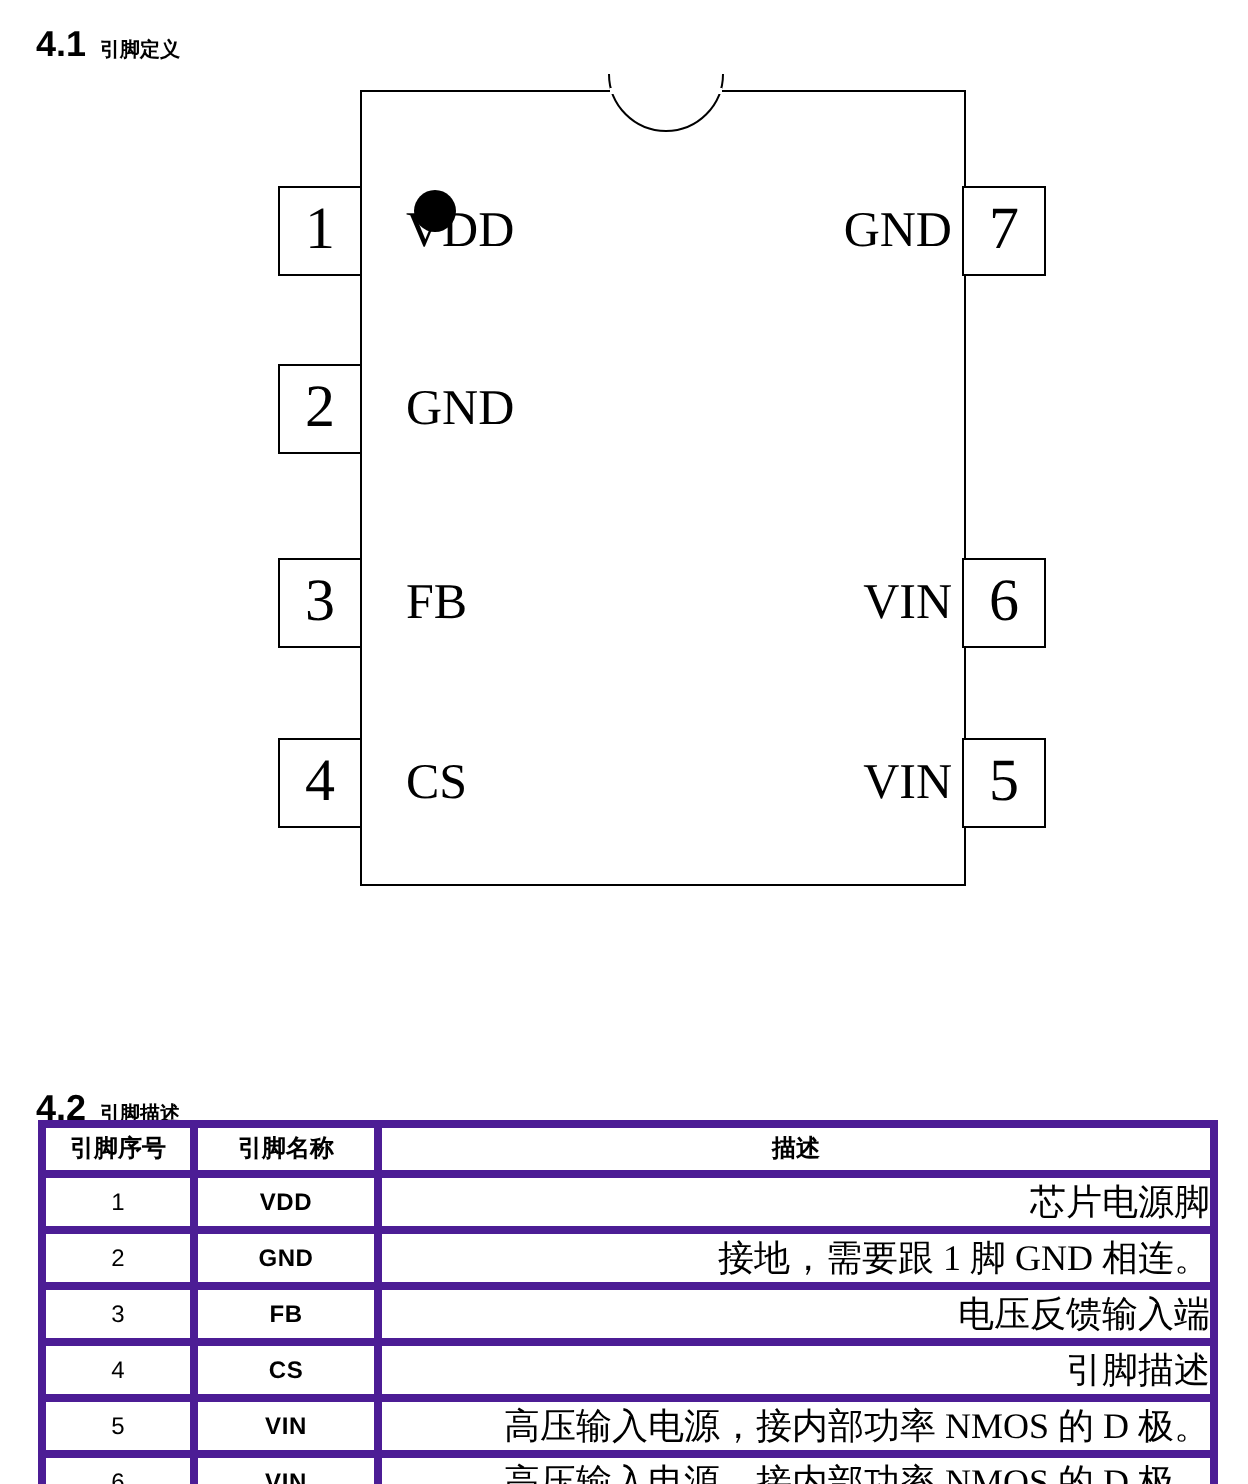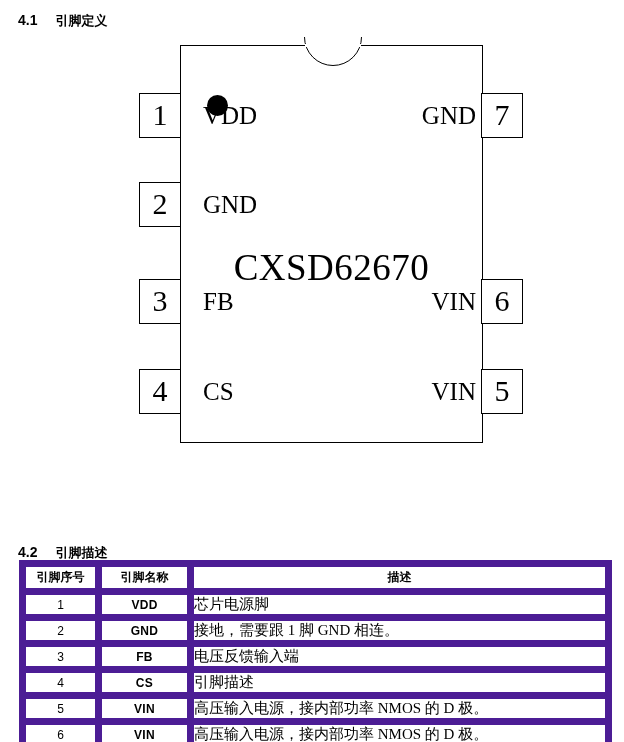--- a/index.html
+++ b/index.html
@@ -19,25 +19,25 @@
   
   .section-heading {
     position: absolute;
     font-family: "Liberation Sans", sans-serif;
     font-weight: bold;
     font-size: 13.5px;
     letter-spacing: 0px;
     white-space: nowrap;
   }
   .section-heading .sec-num {
-    font-size: 14px;
+    font-size: 18px;
   }
   .section-heading .sec-title {
-    margin-left: 18px;
-    font-size: 13px;
+    margin-left: 7px;
+    font-size: 10px;
   }
   #heading-41 { left: 18px; top: 12px; }
   #heading-42 { left: 18px; top: 544px; }
 
   
   #pinout-figure {
     position: absolute;
     left: 0;
     top: 36px;
     width: 624px;
@@ -172,21 +172,21 @@
     top: 560px;
     width: 586px;
   }
   table#pin-table {
     border-collapse: collapse;
     width: 586px;
     table-layout: fixed;
   }
   table#pin-table th,
   table#pin-table td {
-    border: 7px solid #4c1d95;
+    border: 4px solid #4c1d95;
     padding: 0;
     height: 19px;
     vertical-align: middle;
   }
   table#pin-table thead th {
     font-family: "Liberation Sans", sans-serif;
     font-weight: bold;
     font-size: 12px;
     text-align: center;
     height: 21px;
@@ -196,45 +196,44 @@
   .col-desc { width: 418px; }
 
   td.cell-no,
   td.cell-name {
     text-align: center;
     font-family: "Liberation Sans", sans-serif;
     font-size: 12px;
   }
   td.cell-name { font-weight: bold; letter-spacing: 0.3px; }
   td.cell-desc {
-    text-align: left;
+    text-align: right;
     padding-left: 6px;
     font-family: "Liberation Serif", serif;
-    font-size: 15px;
+    font-size: 18px;
   }
 </style>
 </head>
 <body>
 
 <div class="section-heading" id="heading-41">
   <span class="sec-num">4.1</span><span class="sec-title">引脚定义</span>
 </div>
 
 <div id="pinout-figure">
 
   <div id="chip-body"></div>
 
   <div id="chip-notch">
     <div class="notch-arc"></div>
   </div>
   <div id="notch-cover"></div>
 
   <div id="polarity-dot"></div>
 
-  <div id="part-number">CXSD62670</div>
 
   <div class="pin-box left" id="pin-box-1">1</div>
   <div class="pin-box left" id="pin-box-2">2</div>
   <div class="pin-box left" id="pin-box-3">3</div>
   <div class="pin-box left" id="pin-box-4">4</div>
 
   <div class="pin-box right" id="pin-box-7">7</div>
   <div class="pin-box right" id="pin-box-6">6</div>
   <div class="pin-box right" id="pin-box-5">5</div>
 

